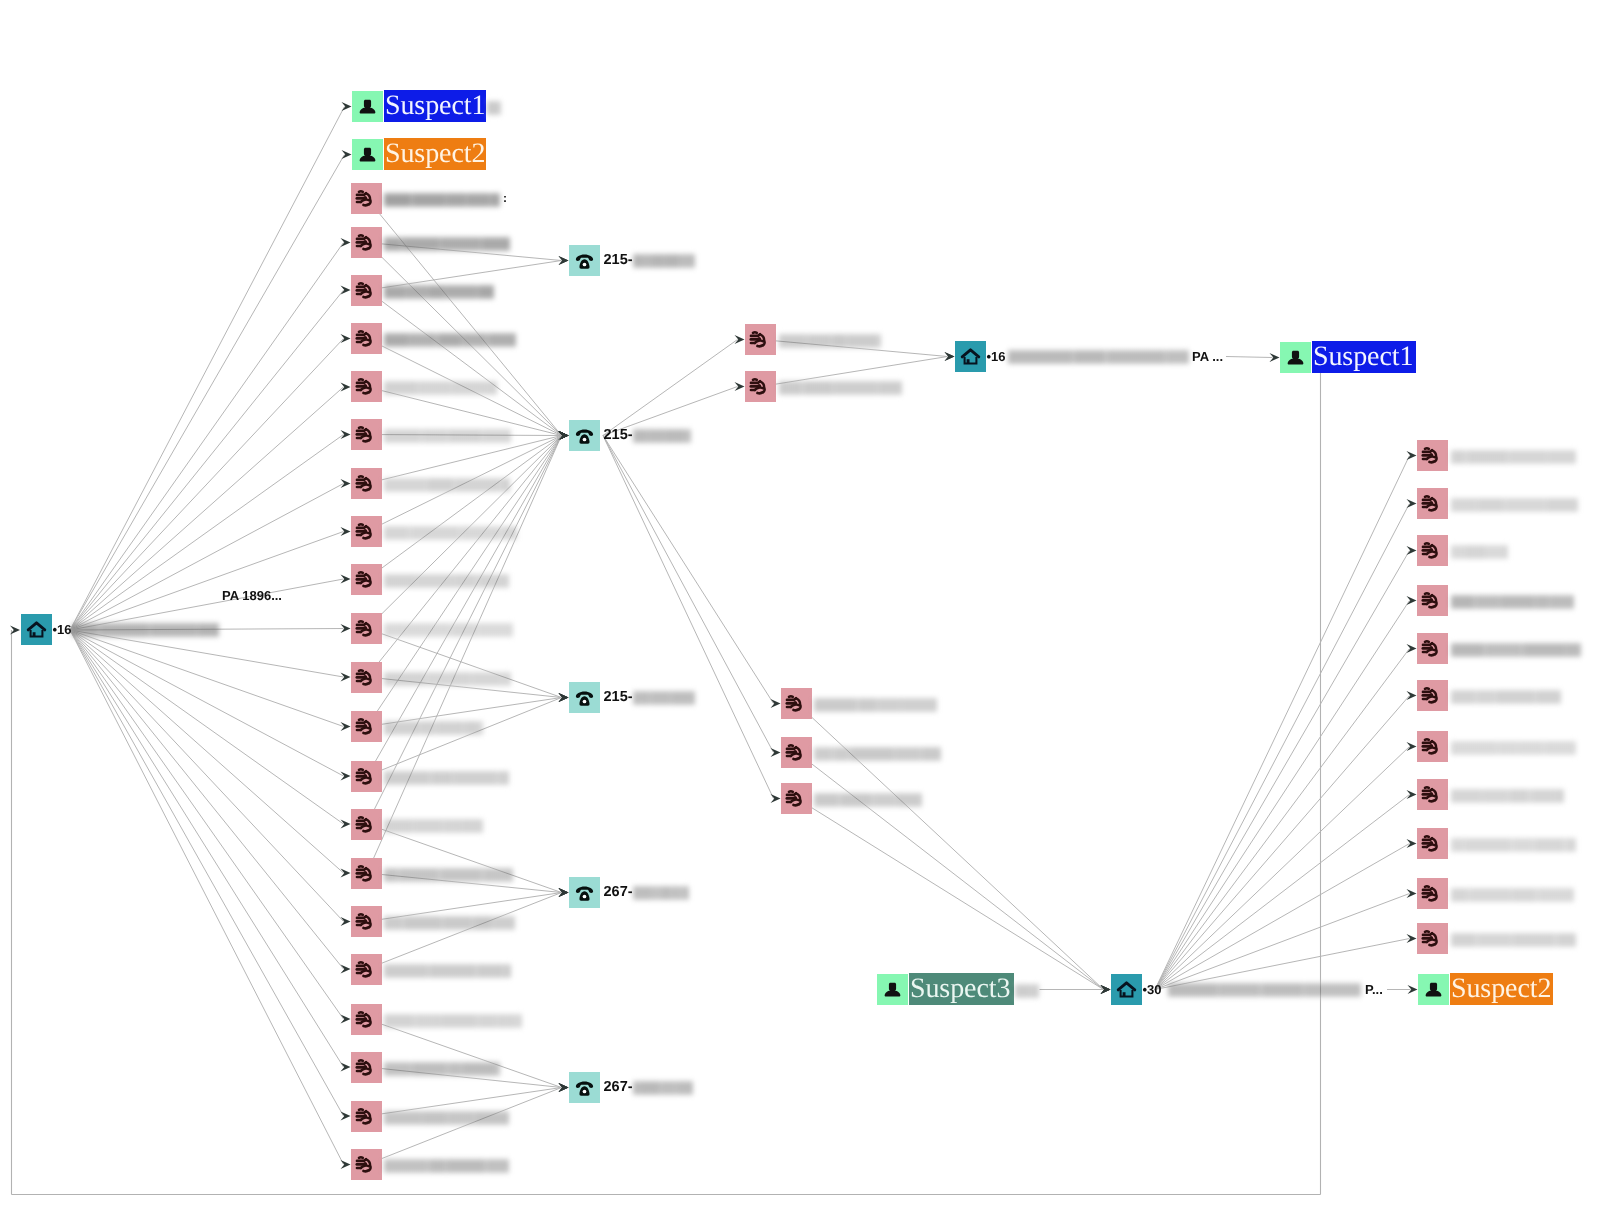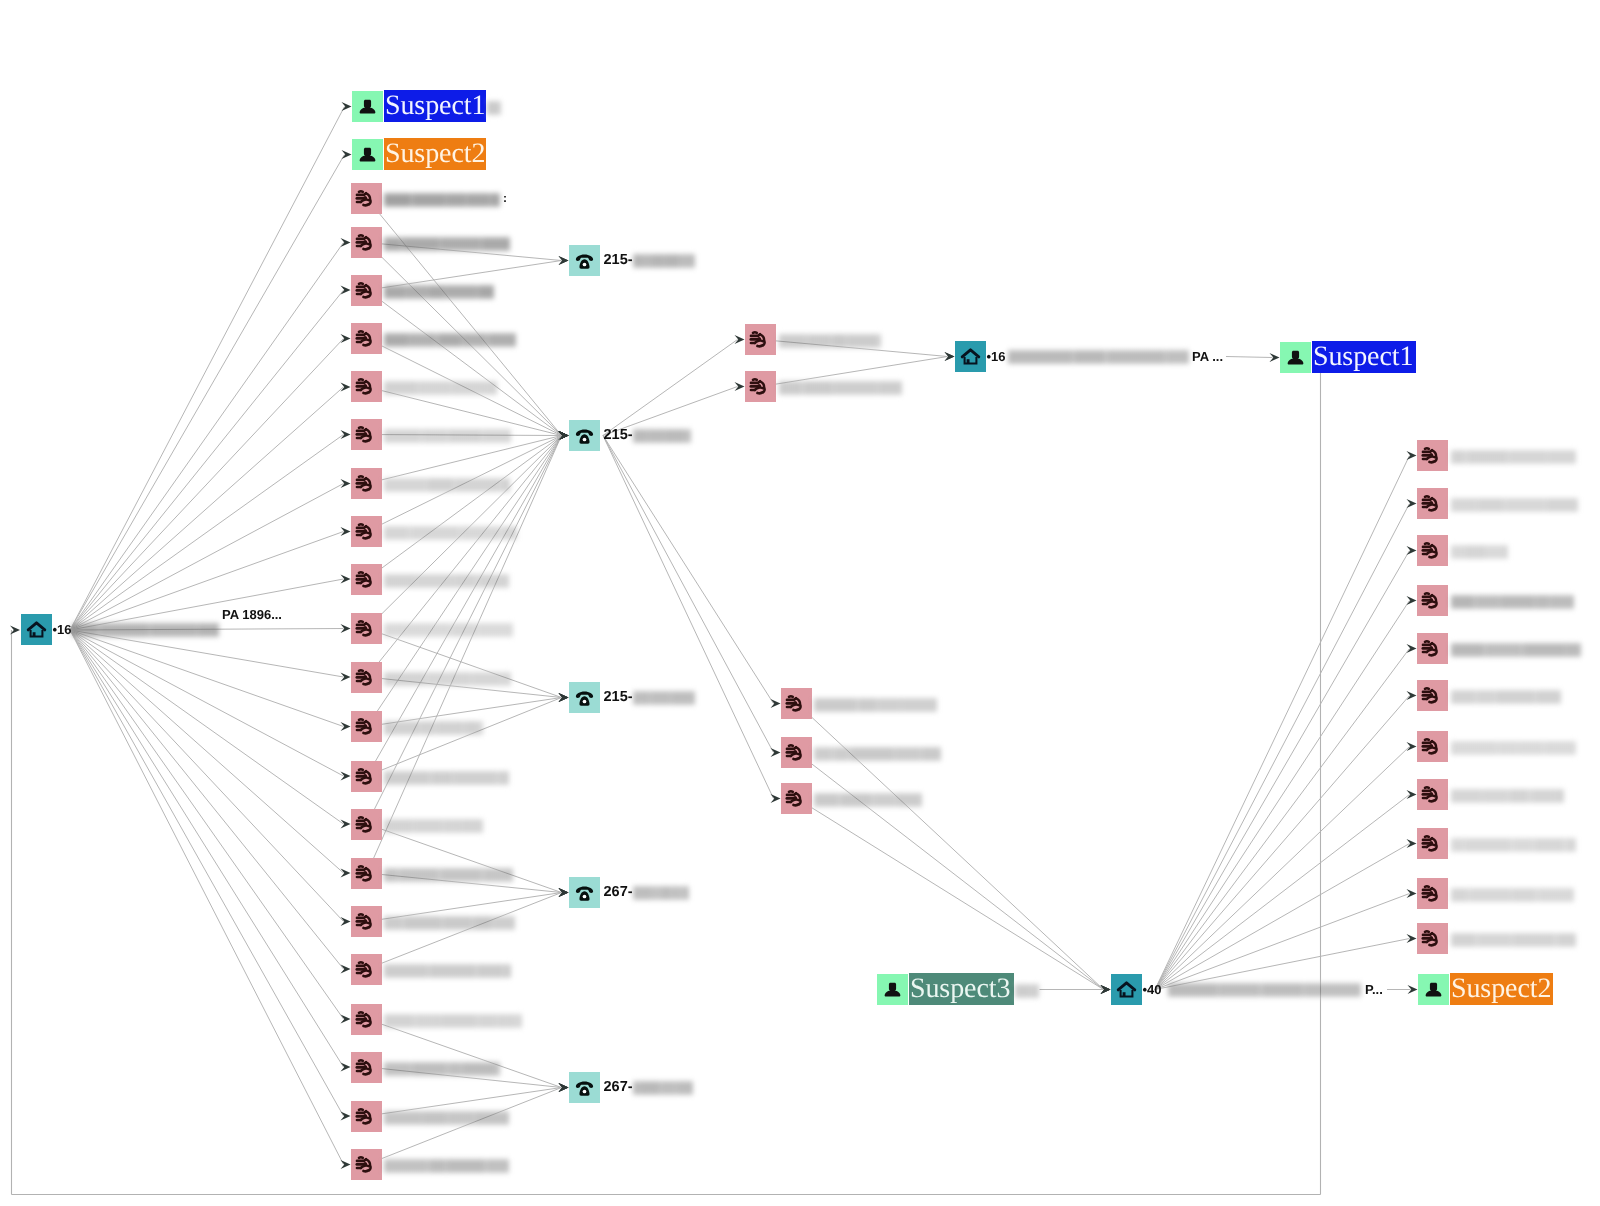--- a/index.html
+++ b/index.html
@@ -216,39 +216,39 @@
       <div class="namebox" style="left: 1449.5px; top: 973px; width: 103px; height: 32px; background: rgb(238, 125, 18); color: rgb(255, 243, 227); font-size: 28px; line-height: 32px; padding-left: 1.5px; letter-spacing: -0.1px;">Suspect2</div>
       <div class="ibox" style="position: absolute; left: 21px; top: 614px; width: 31px; height: 31px; background: rgb(42, 155, 173); display: flex; align-items: center; justify-content: center;">
         <svg viewBox="0 0 32 32" width="31" height="31">
           <path fill="none" stroke="#07131f" stroke-width="2.9" stroke-linejoin="round" stroke-linecap="round" d="M7.4 16.4 L16 9.1 L24.6 16.4"></path>
           <path fill="none" stroke="#07131f" stroke-width="2.1" stroke-linejoin="miter" stroke-linecap="butt" d="M9.9 16.4 L9.9 23.3 L22.1 23.3 L22.1 16.4"></path>
           <path fill="#07131f" d="M12.0 18.8h3.0v4.6h-3.0z"></path>
         </svg>
       </div>
       <div class="ltext" style="left: 52.5px; top: 622px; font-size: 13px;">•16</div>
       <div class="redact" style="left: 72px; top: 622px; width: 147px; height: 16px; background-image: linear-gradient(rgb(255, 255, 255) 0%, rgba(255, 255, 255, 0.22) 11%, rgba(255, 255, 255, 0) 22%, rgba(255, 255, 255, 0) 78%, rgba(255, 255, 255, 0.26) 89%, rgb(255, 255, 255) 100%), linear-gradient(90deg, rgba(96, 96, 96, 0.51) 0%, rgba(96, 96, 96, 0.51) 17.3%, rgba(96, 96, 96, 0.416) 17.3%, rgba(96, 96, 96, 0.416) 19%, rgba(96, 96, 96, 0.482) 19%, rgba(96, 96, 96, 0.482) 51.6%, rgba(96, 96, 96, 0.416) 51.6%, rgba(96, 96, 96, 0.416) 53.5%, rgba(96, 96, 96, 0.467) 53.5%, rgba(96, 96, 96, 0.467) 84.8%, rgba(96, 96, 96, 0.416) 84.8%, rgba(96, 96, 96, 0.416) 86.1%, rgba(96, 96, 96, 0.486) 86.1%, rgba(96, 96, 96, 0.486) 100%, rgba(96, 96, 96, 0.416) 100%, rgba(96, 96, 96, 0.416) 100%);"></div>
-      <div class="ltext" style="left: 222px; top: 607px; font-size: 13px;">PA 1896...</div>
+      <div class="ltext" style="left: 222px; top: 588px; font-size: 13px;">PA 1896...</div>
       <div class="ibox" style="position: absolute; left: 955px; top: 341px; width: 31px; height: 31px; background: rgb(42, 155, 173); display: flex; align-items: center; justify-content: center;">
         <svg viewBox="0 0 32 32" width="31" height="31">
           <path fill="none" stroke="#07131f" stroke-width="2.9" stroke-linejoin="round" stroke-linecap="round" d="M7.4 16.4 L16 9.1 L24.6 16.4"></path>
           <path fill="none" stroke="#07131f" stroke-width="2.1" stroke-linejoin="miter" stroke-linecap="butt" d="M9.9 16.4 L9.9 23.3 L22.1 23.3 L22.1 16.4"></path>
           <path fill="#07131f" d="M12.0 18.8h3.0v4.6h-3.0z"></path>
         </svg>
       </div>
       <div class="ltext" style="left: 986.5px; top: 349px; font-size: 13px;">•16</div>
       <div class="redact" style="left: 1008px; top: 349px; width: 181px; height: 16px; background-image: linear-gradient(rgb(255, 255, 255) 0%, rgba(255, 255, 255, 0.22) 11%, rgba(255, 255, 255, 0) 22%, rgba(255, 255, 255, 0) 78%, rgba(255, 255, 255, 0.26) 89%, rgb(255, 255, 255) 100%), linear-gradient(90deg, rgba(96, 96, 96, 0.435) 0%, rgba(96, 96, 96, 0.435) 35.3%, rgba(96, 96, 96, 0.36) 35.3%, rgba(96, 96, 96, 0.36) 37.2%, rgba(96, 96, 96, 0.443) 37.2%, rgba(96, 96, 96, 0.443) 53.1%, rgba(96, 96, 96, 0.36) 53.1%, rgba(96, 96, 96, 0.36) 55%, rgba(96, 96, 96, 0.424) 55%, rgba(96, 96, 96, 0.424) 86.3%, rgba(96, 96, 96, 0.36) 86.3%, rgba(96, 96, 96, 0.36) 87.9%, rgba(96, 96, 96, 0.404) 87.9%, rgba(96, 96, 96, 0.404) 100%, rgba(96, 96, 96, 0.36) 100%, rgba(96, 96, 96, 0.36) 100%);"></div>
       <div class="ltext" style="left: 1192px; top: 349px; font-size: 13px;">PA ...</div>
       <div class="ibox" style="position: absolute; left: 1111px; top: 974px; width: 31px; height: 31px; background: rgb(42, 155, 173); display: flex; align-items: center; justify-content: center;">
         <svg viewBox="0 0 32 32" width="31" height="31">
           <path fill="none" stroke="#07131f" stroke-width="2.9" stroke-linejoin="round" stroke-linecap="round" d="M7.4 16.4 L16 9.1 L24.6 16.4"></path>
           <path fill="none" stroke="#07131f" stroke-width="2.1" stroke-linejoin="miter" stroke-linecap="butt" d="M9.9 16.4 L9.9 23.3 L22.1 23.3 L22.1 16.4"></path>
           <path fill="#07131f" d="M12.0 18.8h3.0v4.6h-3.0z"></path>
         </svg>
       </div>
-      <div class="ltext" style="left: 1142.5px; top: 982px; font-size: 13px;">•40</div>
+      <div class="ltext" style="left: 1142.5px; top: 982px; font-size: 13px;">•30</div>
       <div class="redact" style="left: 1168px; top: 982px; width: 193px; height: 16px; background-image: linear-gradient(rgb(255, 255, 255) 0%, rgba(255, 255, 255, 0.22) 11%, rgba(255, 255, 255, 0) 22%, rgba(255, 255, 255, 0) 78%, rgba(255, 255, 255, 0.26) 89%, rgb(255, 255, 255) 100%), linear-gradient(90deg, rgba(96, 96, 96, 0.43) 0%, rgba(96, 96, 96, 0.43) 25.3%, rgba(96, 96, 96, 0.36) 25.3%, rgba(96, 96, 96, 0.36) 26.5%, rgba(96, 96, 96, 0.41) 26.5%, rgba(96, 96, 96, 0.41) 46.9%, rgba(96, 96, 96, 0.36) 46.9%, rgba(96, 96, 96, 0.36) 49.3%, rgba(96, 96, 96, 0.42) 49.3%, rgba(96, 96, 96, 0.42) 69.2%, rgba(96, 96, 96, 0.36) 69.2%, rgba(96, 96, 96, 0.36) 71%, rgba(96, 96, 96, 0.4) 71%, rgba(96, 96, 96, 0.4) 100%, rgba(96, 96, 96, 0.36) 100%, rgba(96, 96, 96, 0.36) 100%);"></div>
       <div class="ltext" style="left: 1365px; top: 982px; font-size: 13px;">P...</div>
       <div class="ibox" style="position: absolute; left: 569px; top: 245px; width: 31px; height: 31px; background: rgb(155, 220, 212); display: flex; align-items: center; justify-content: center;">
         <svg viewBox="0 0 32 32" width="31" height="31">
           <path fill="#07100f" d="M16 9.7c-4.9 0-8.9 2.6-8.9 4.9 0 1.1 .8 1.8 1.9 1.8 1.4 0 2.1-.8 2.5-1.7 .5-1.0 1.0-1.5 1.9-1.5h5.2c.9 0 1.4 .5 1.9 1.5 .4 .9 1.1 1.7 2.5 1.7 1.1 0 1.9-.7 1.9-1.8 0-2.3-4.0-4.9-8.9-4.9z"></path>
           <path fill="#07100f" d="M16 14.6c-2.9 0-4.9 3.8-5.2 7.8-.1 1.2 .5 2.0 1.7 2.0h7.0c1.2 0 1.8-.8 1.7-2.0-.3-4.0-2.3-7.8-5.2-7.8z"></path>
           <circle cx="16" cy="20.1" r="1.9" fill="#ffffff"></circle>
         </svg>
       </div>
       <div class="ltext" style="left: 603.5px; top: 252px; font-size: 14.5px;">215-</div>

